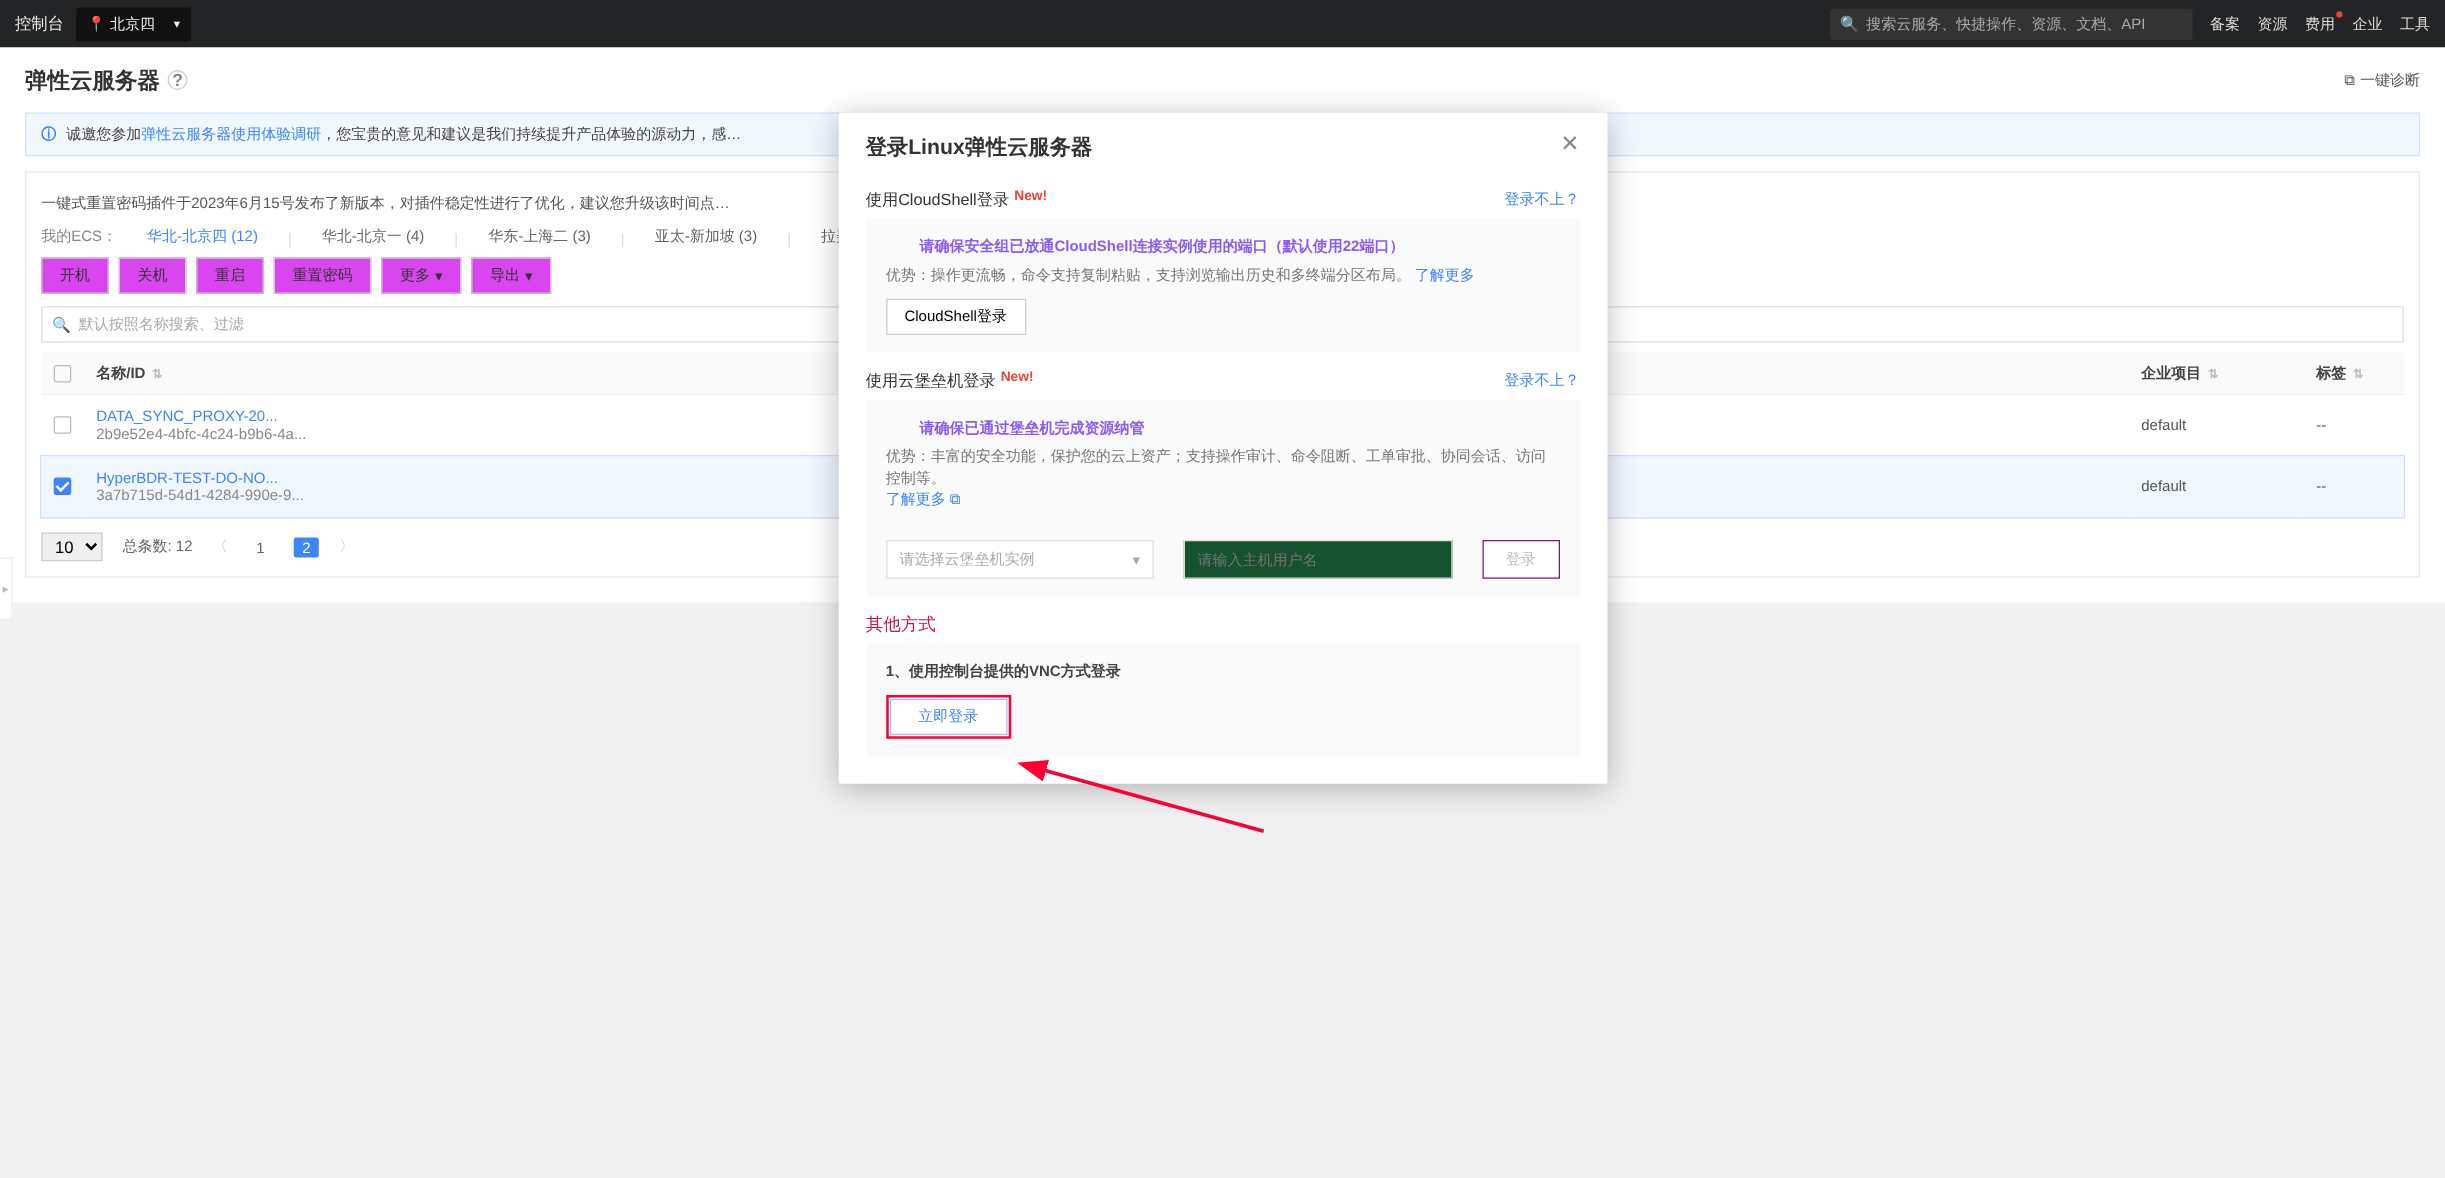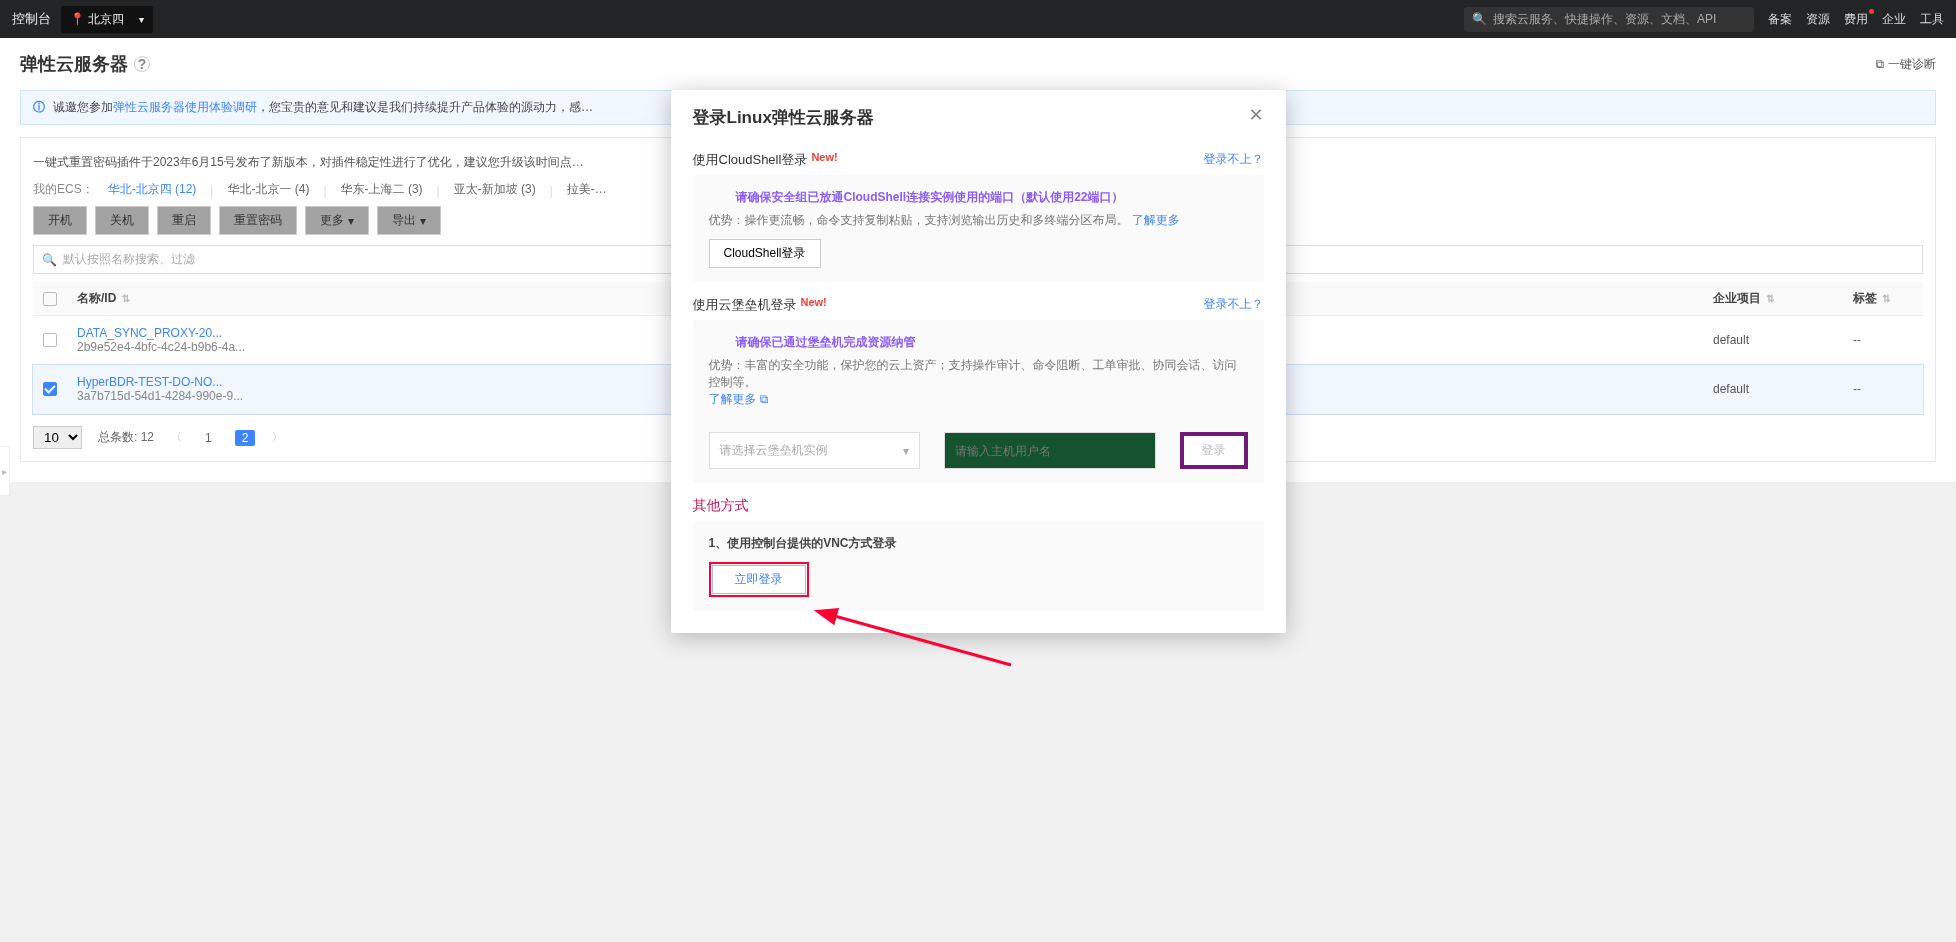--- a/index.html
+++ b/index.html
@@ -38,27 +38,27 @@
   .wrap { padding: 0 20px 20px 20px; background:#fff; }
   .info-box {
     border: 1px solid #d0e3ff; background:#f1f7ff; color:#444;
     padding: 8px 12px; display:flex; align-items:center; gap:8px;
     font-size: 12px;
   }
   .info-box .i { color:#3d85ff; font-weight:bold; }
   .info-box a { color:#3d85ff; text-decoration:none; }
   .panel { background:#fff; border:1px solid #e8e8e8; margin-top:12px; padding: 12px; }
   .notice { font-size:12px; color:#555; margin: 4px 0 10px 0; }
-  .regions { display:flex; align-items:flex-end; gap:14px; color:#666; font-size:12px; margin-bottom:8px; }
+  .regions { display:flex; align-items:flex-end; gap:24px; color:#666; font-size:12px; margin-bottom:8px; }
   .regions .lbl { color:#888; }
   .regions .ract { color:#3d85ff; }
   .regions .sep { color:#ddd; }
   .toolbar { display:flex; gap:8px; margin: 6px 0 10px 0; }
   .btn {
-    background:#a3a3a3; border:1px solid #ccc; color:#333; padding: 5px 14px; font-size:12px;
+    background:#d946ef; border:1px solid #ccc; color:#333; padding: 5px 14px; font-size:12px;
     cursor:pointer; display:inline-flex; align-items:center; gap:4px;
   }
   .searchbar {
     display:flex; align-items:center; gap:6px; border:1px solid #ddd; padding:5px 8px; color:#aaa;
     margin-bottom: 8px; width:100%;
   }
   table.data { width:100%; border-collapse: collapse; font-size:12px; }
   table.data th { text-align:left; font-weight:600; color:#444; padding:8px 10px; border-bottom:1px solid #eee; background:#fafafa;}
   table.data td { padding:10px 10px; border-bottom:1px solid #f2f2f2; color:#555; vertical-align: middle;}
   .chk { width:14px; height:14px; border:1px solid #bbb; display:inline-block; vertical-align:middle; border-radius:2px;}
@@ -105,21 +105,21 @@
     background:#fafafa; border-radius:2px; padding: 14px 16px; margin-bottom:14px;
     color:#555;
   }
   .card .strong { font-weight:600; color:#8b5cf6; margin-bottom:6px;margin-left:27px;}
   .card .desc { color:#777; }
   .card .desc a { color:#3d85ff; text-decoration:none;}
   .btn-plain { background:#fff; border:1px solid #ccc; padding:5px 14px; font-size:12px; cursor:pointer; margin-top:10px;}
   .row-inputs { display:flex; gap:24px; margin-top:24px;}
   .sel { border:1px solid #ddd; background:#fff; padding:6px 10px; color:#aaa; font-size:12px; flex:1; display:flex; align-items:center; justify-content:space-between;}
   .tinput { border:1px solid #ddd; background:#14532d; padding:6px 10px; color:#aaa; font-size:12px; flex:1;}
-  .btn-grey { border:4px solid #701a75; background:#fff; color:#bbb; padding:6px 18px; font-size:12px; cursor:not-allowed;}
+  .btn-grey { border:1px solid #701a75; background:#fff; color:#bbb; padding:6px 18px; font-size:12px; cursor:not-allowed;}
   .other-title { font-size:14px; color:#be185d; margin: 8px 0 6px 0;}
   .vnc-card { background:#fafafa; padding: 14px 16px; }
   .vnc-lbl { color:#444; font-size:12px; margin-bottom:10px;font-weight:bold;}
   .btn-outline-blue { background:#fff; border:1px solid #9fc2ff; color:#3d85ff; padding:5px 22px; font-size:12px; cursor:pointer;}
   .highlight-box { display:inline-block; border:2px solid #f03; padding:1px; }
   .modal-body::-webkit-scrollbar { width:10px;}
   .modal-body::-webkit-scrollbar-thumb { background:#ccc; border-radius:5px;}
   .modal-wrap { position: relative; }
   .red-arrow {
     position:absolute; pointer-events:none;

